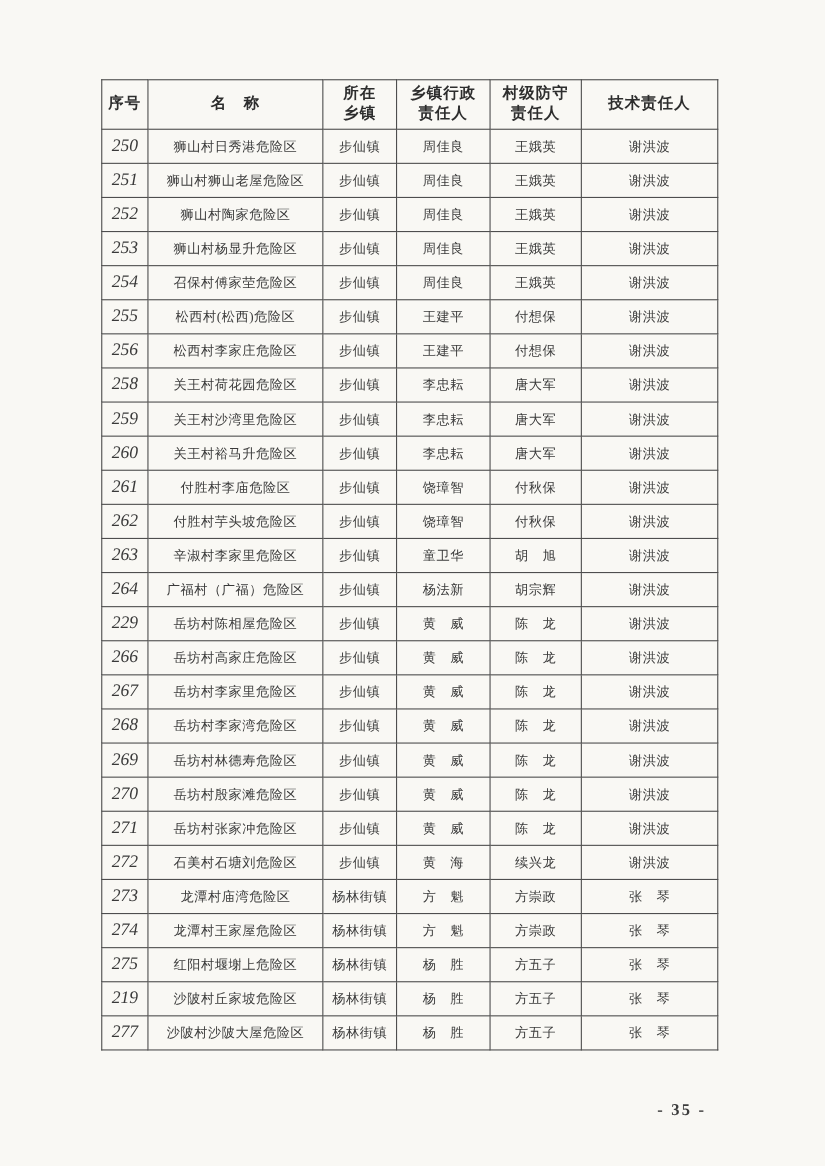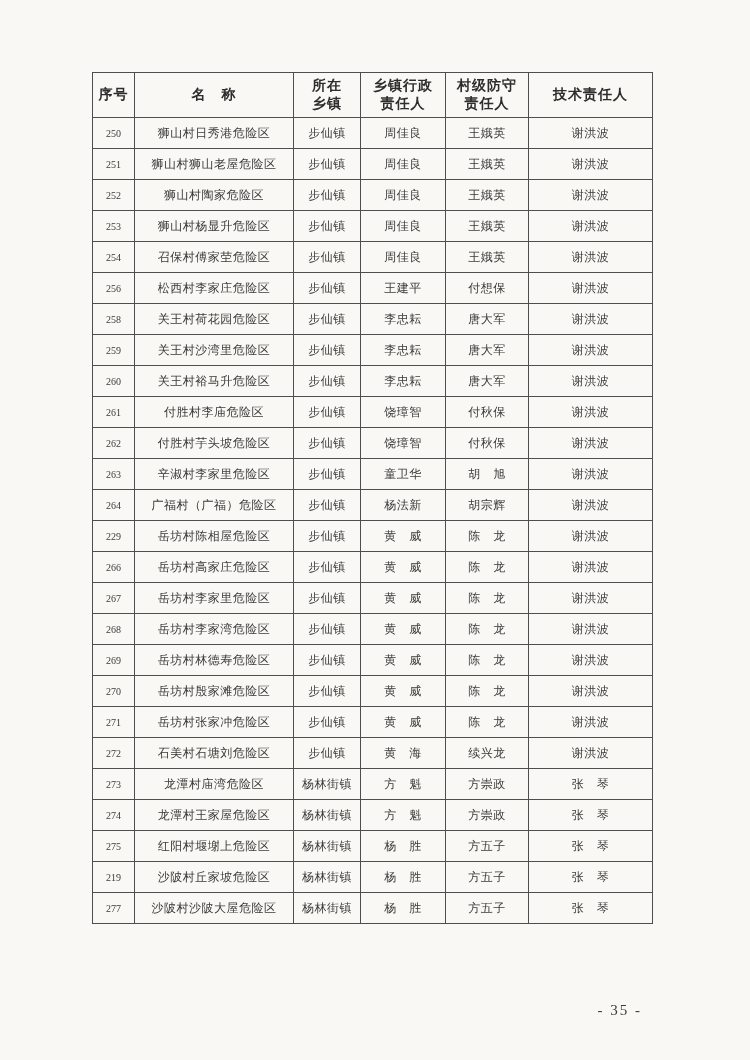--- a/index.html
+++ b/index.html
@@ -41,31 +41,33 @@
     letter-spacing: 1px;
   }
   .doc-table tbody td {
     height: 30px;
     font-size: 12px;
     color: #3a3a3a;
     letter-spacing: 0.5px;
     white-space: nowrap;
   }
   .doc-table tbody td.col-serial {
-    font-size: 10px;
+    font-size: 16px;
     letter-spacing: 0;
+    font-style: italic;
   }
   .page-number {
     position: absolute;
     top: 1002px;
     right: 108px;
     font-size: 15px;
     color: #3c3c3c;
     letter-spacing: 2px;
     white-space: pre;
+    font-weight: bold;
   }
 </style>
 </head>
 <body>
 
 <div class="page">
 
   <table class="doc-table">
     <colgroup>
       <col style="width:42px">
@@ -123,20 +125,28 @@
         </tr>
         <tr>
           <td class="col-serial">254</td>
           <td>召保村傅家茔危险区</td>
           <td>步仙镇</td>
           <td>周佳良</td>
           <td>王娥英</td>
           <td>谢洪波</td>
         </tr>
         <tr>
+          <td class="col-serial">255</td>
+          <td>松西村(松西)危险区</td>
+          <td>步仙镇</td>
+          <td>王建平</td>
+          <td>付想保</td>
+          <td>谢洪波</td>
+        </tr>
+        <tr>
           <td class="col-serial">256</td>
           <td>松西村李家庄危险区</td>
           <td>步仙镇</td>
           <td>王建平</td>
           <td>付想保</td>
           <td>谢洪波</td>
         </tr>
         <tr>
           <td class="col-serial">258</td>
           <td>关王村荷花园危险区</td>

